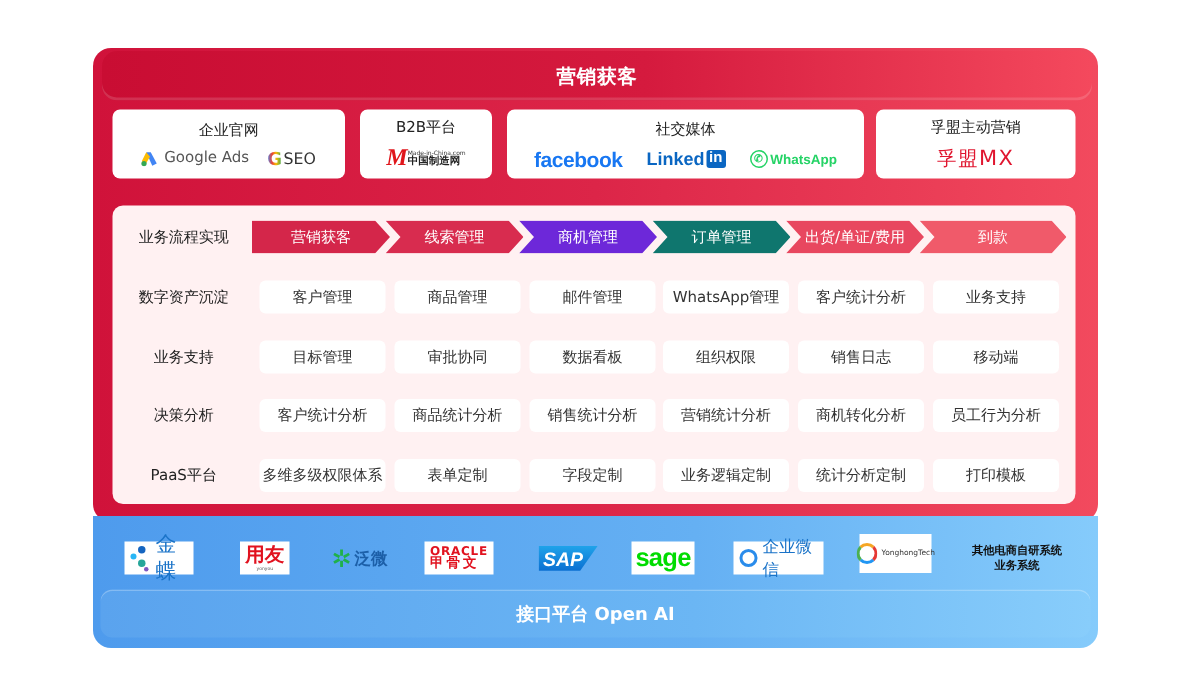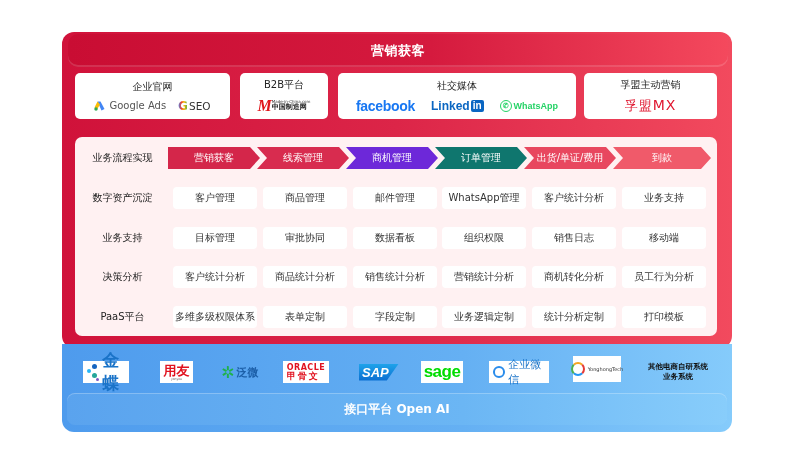--- a/index.html
+++ b/index.html
@@ -75,21 +75,21 @@
     position: absolute; left: 62px; top: 344px; width: 670px; height: 88px;
     background: linear-gradient(90deg, #4e9bed 0%, #65b0f3 60%, #85cbfb 100%);
     border-radius: 0 0 12px 12px;
   }
   .logo-row { position: absolute; left: 75px; top: 358px; width: 650px; height: 28px; }
   .logo { position: absolute; top: 3px; height: 22px; display: flex; align-items: center; justify-content: center; }
   .logo-box { background: #fff; height: 22px; display: flex; align-items: center; justify-content: center; padding: 0 4px; }
 
   .kd-dots { position: relative; width: 14px; height: 18px; margin-right: 6px; }
   .kd-dots i { position: absolute; border-radius: 50%; display: block; }
-  .kd-text { color: #1a73c8; font-size: 17px; font-weight: bold; }
+  .kd-text { color: #1a73c8; font-size: 14px; font-weight: normal; }
   .yy { color: #e1121f; font-size: 13px; font-weight: bold; line-height: 1; }
   .yy-sub { font-size: 3px; color: #555; }
   .fw { display: flex; align-items: center; gap: 2px; }
   .fw-star { color: #1fb14a; font-size: 16px; font-weight: bold; }
   .fw-text { color: #1c5fa8; font-size: 11px; font-weight: bold; }
   .oracle { display: flex; flex-direction: column; line-height: 1; color: #e1121f; }
   .oracle .o1 { font-size: 8px; font-weight: bold; letter-spacing: 0.5px; }
   .oracle .o2 { font-size: 9px; font-weight: bold; letter-spacing: 2px; }
   .sap {
     background: linear-gradient(180deg,#1fa3ea,#0a6ed1); color: #fff; font-weight: bold; font-style: italic;

